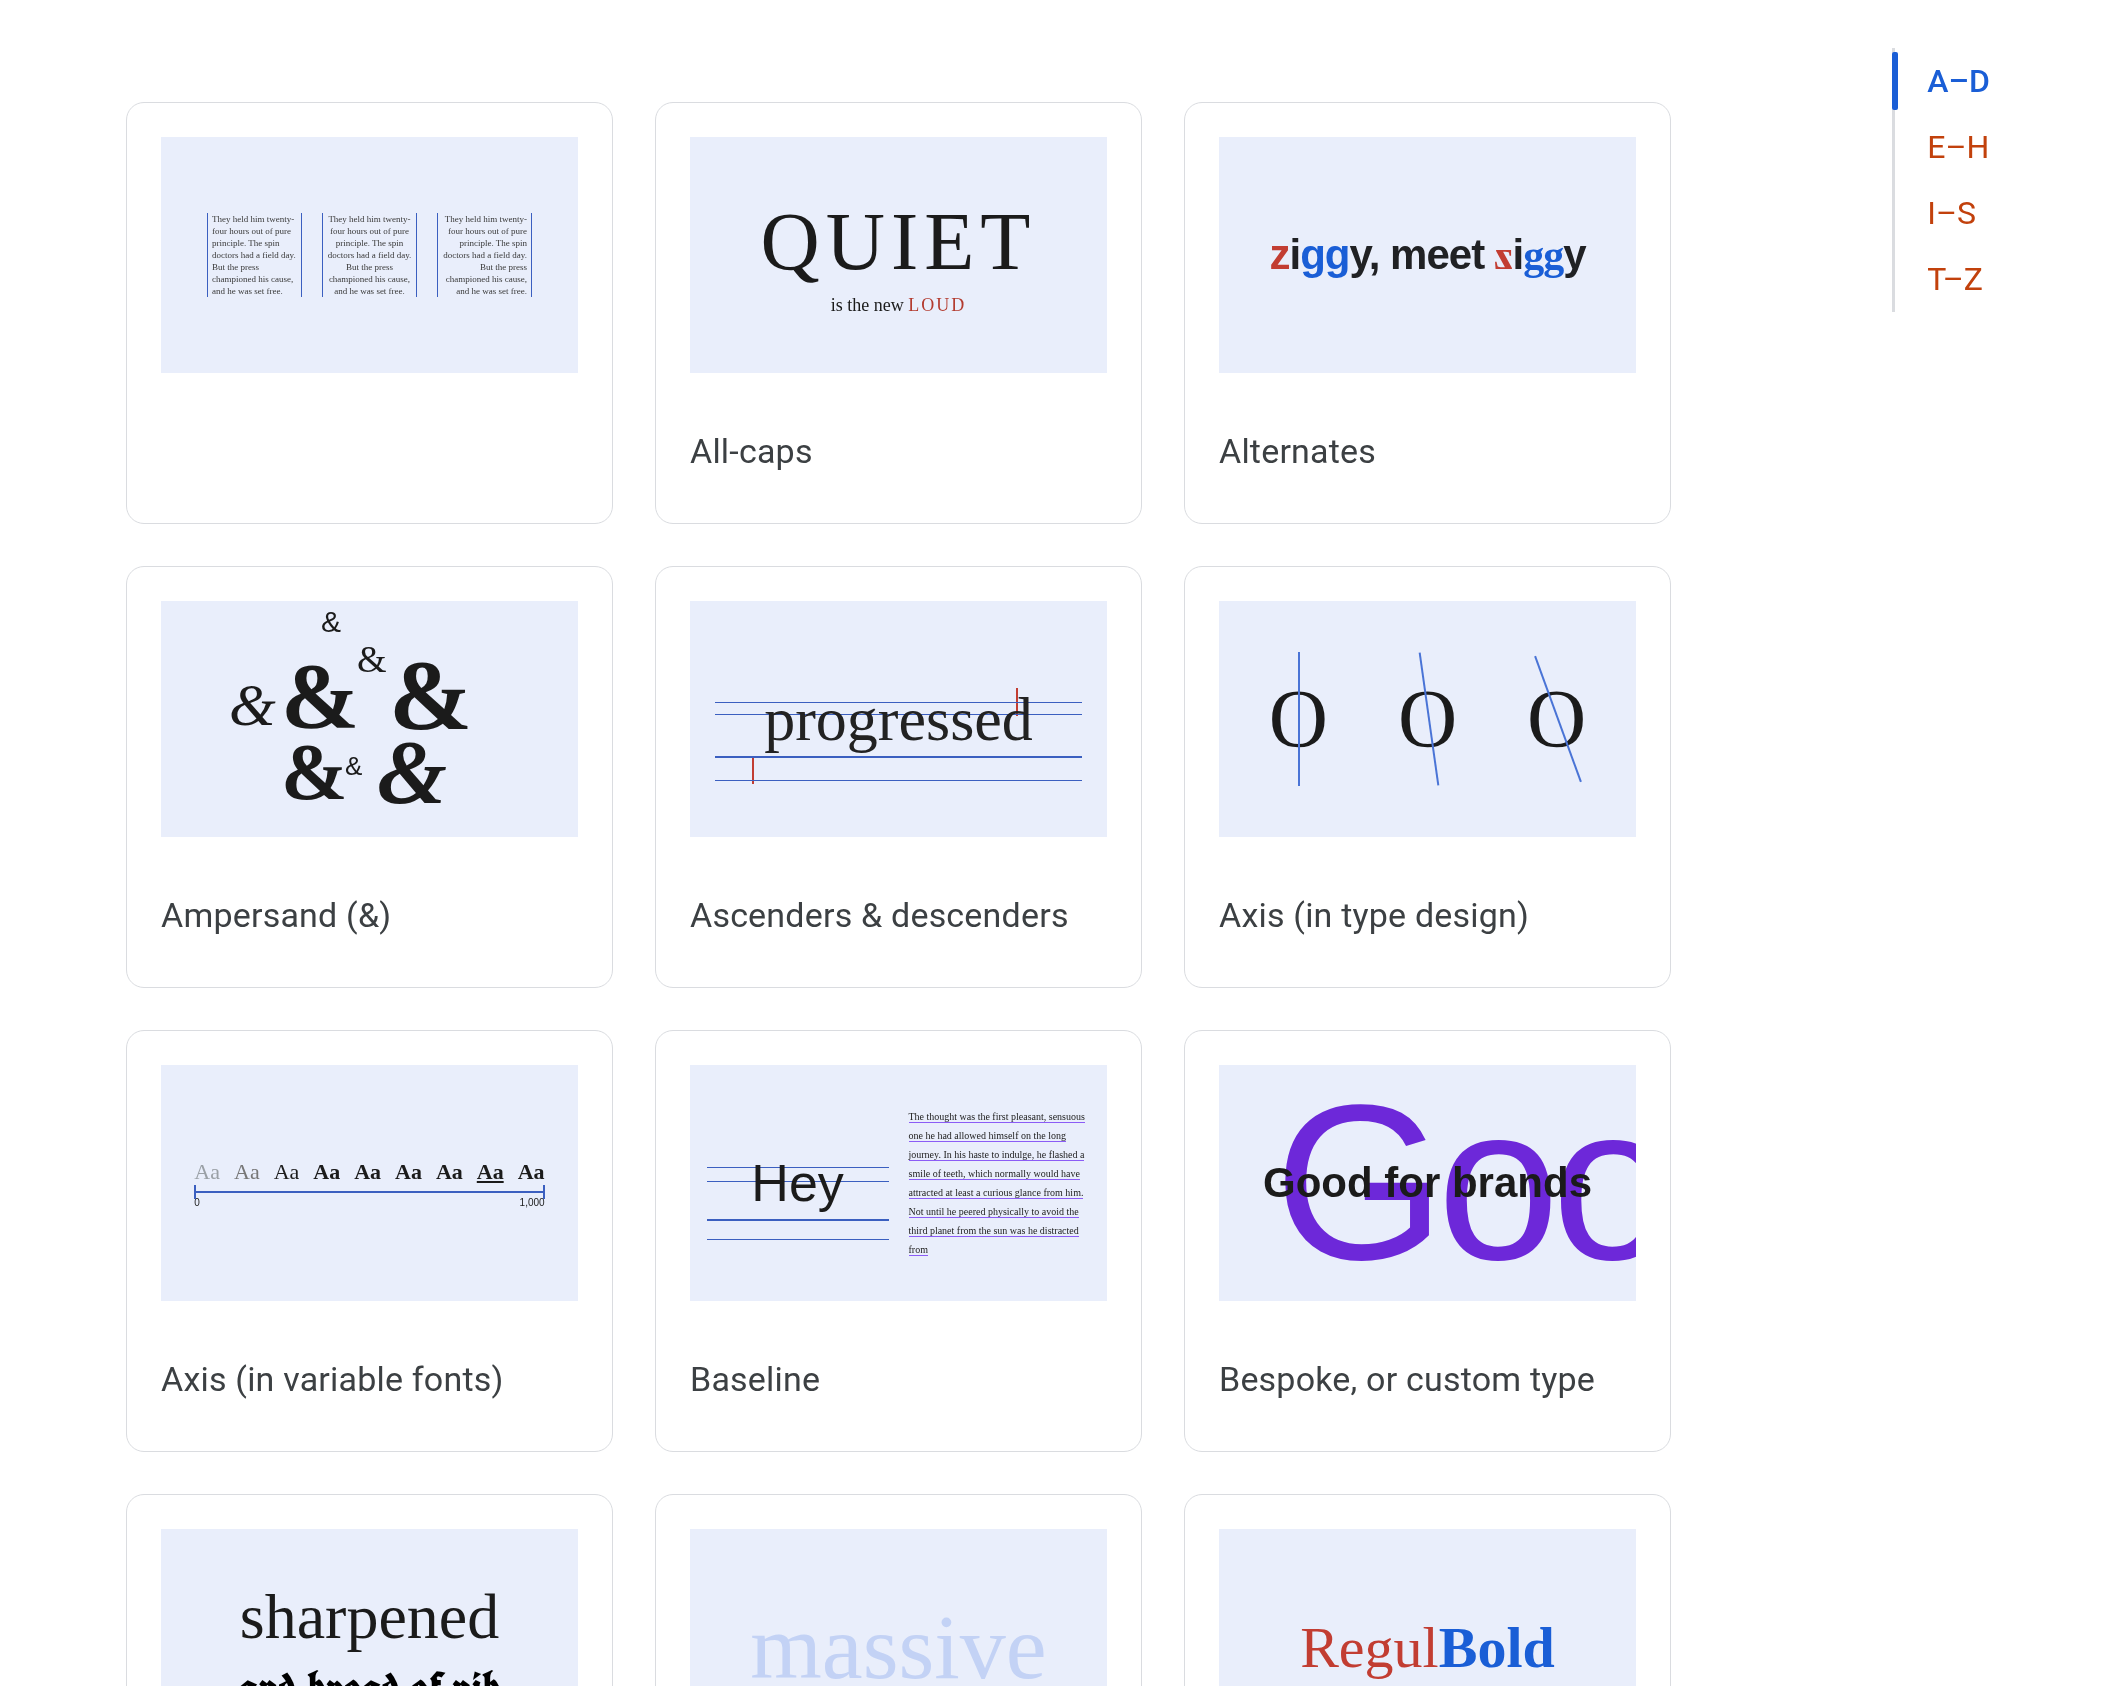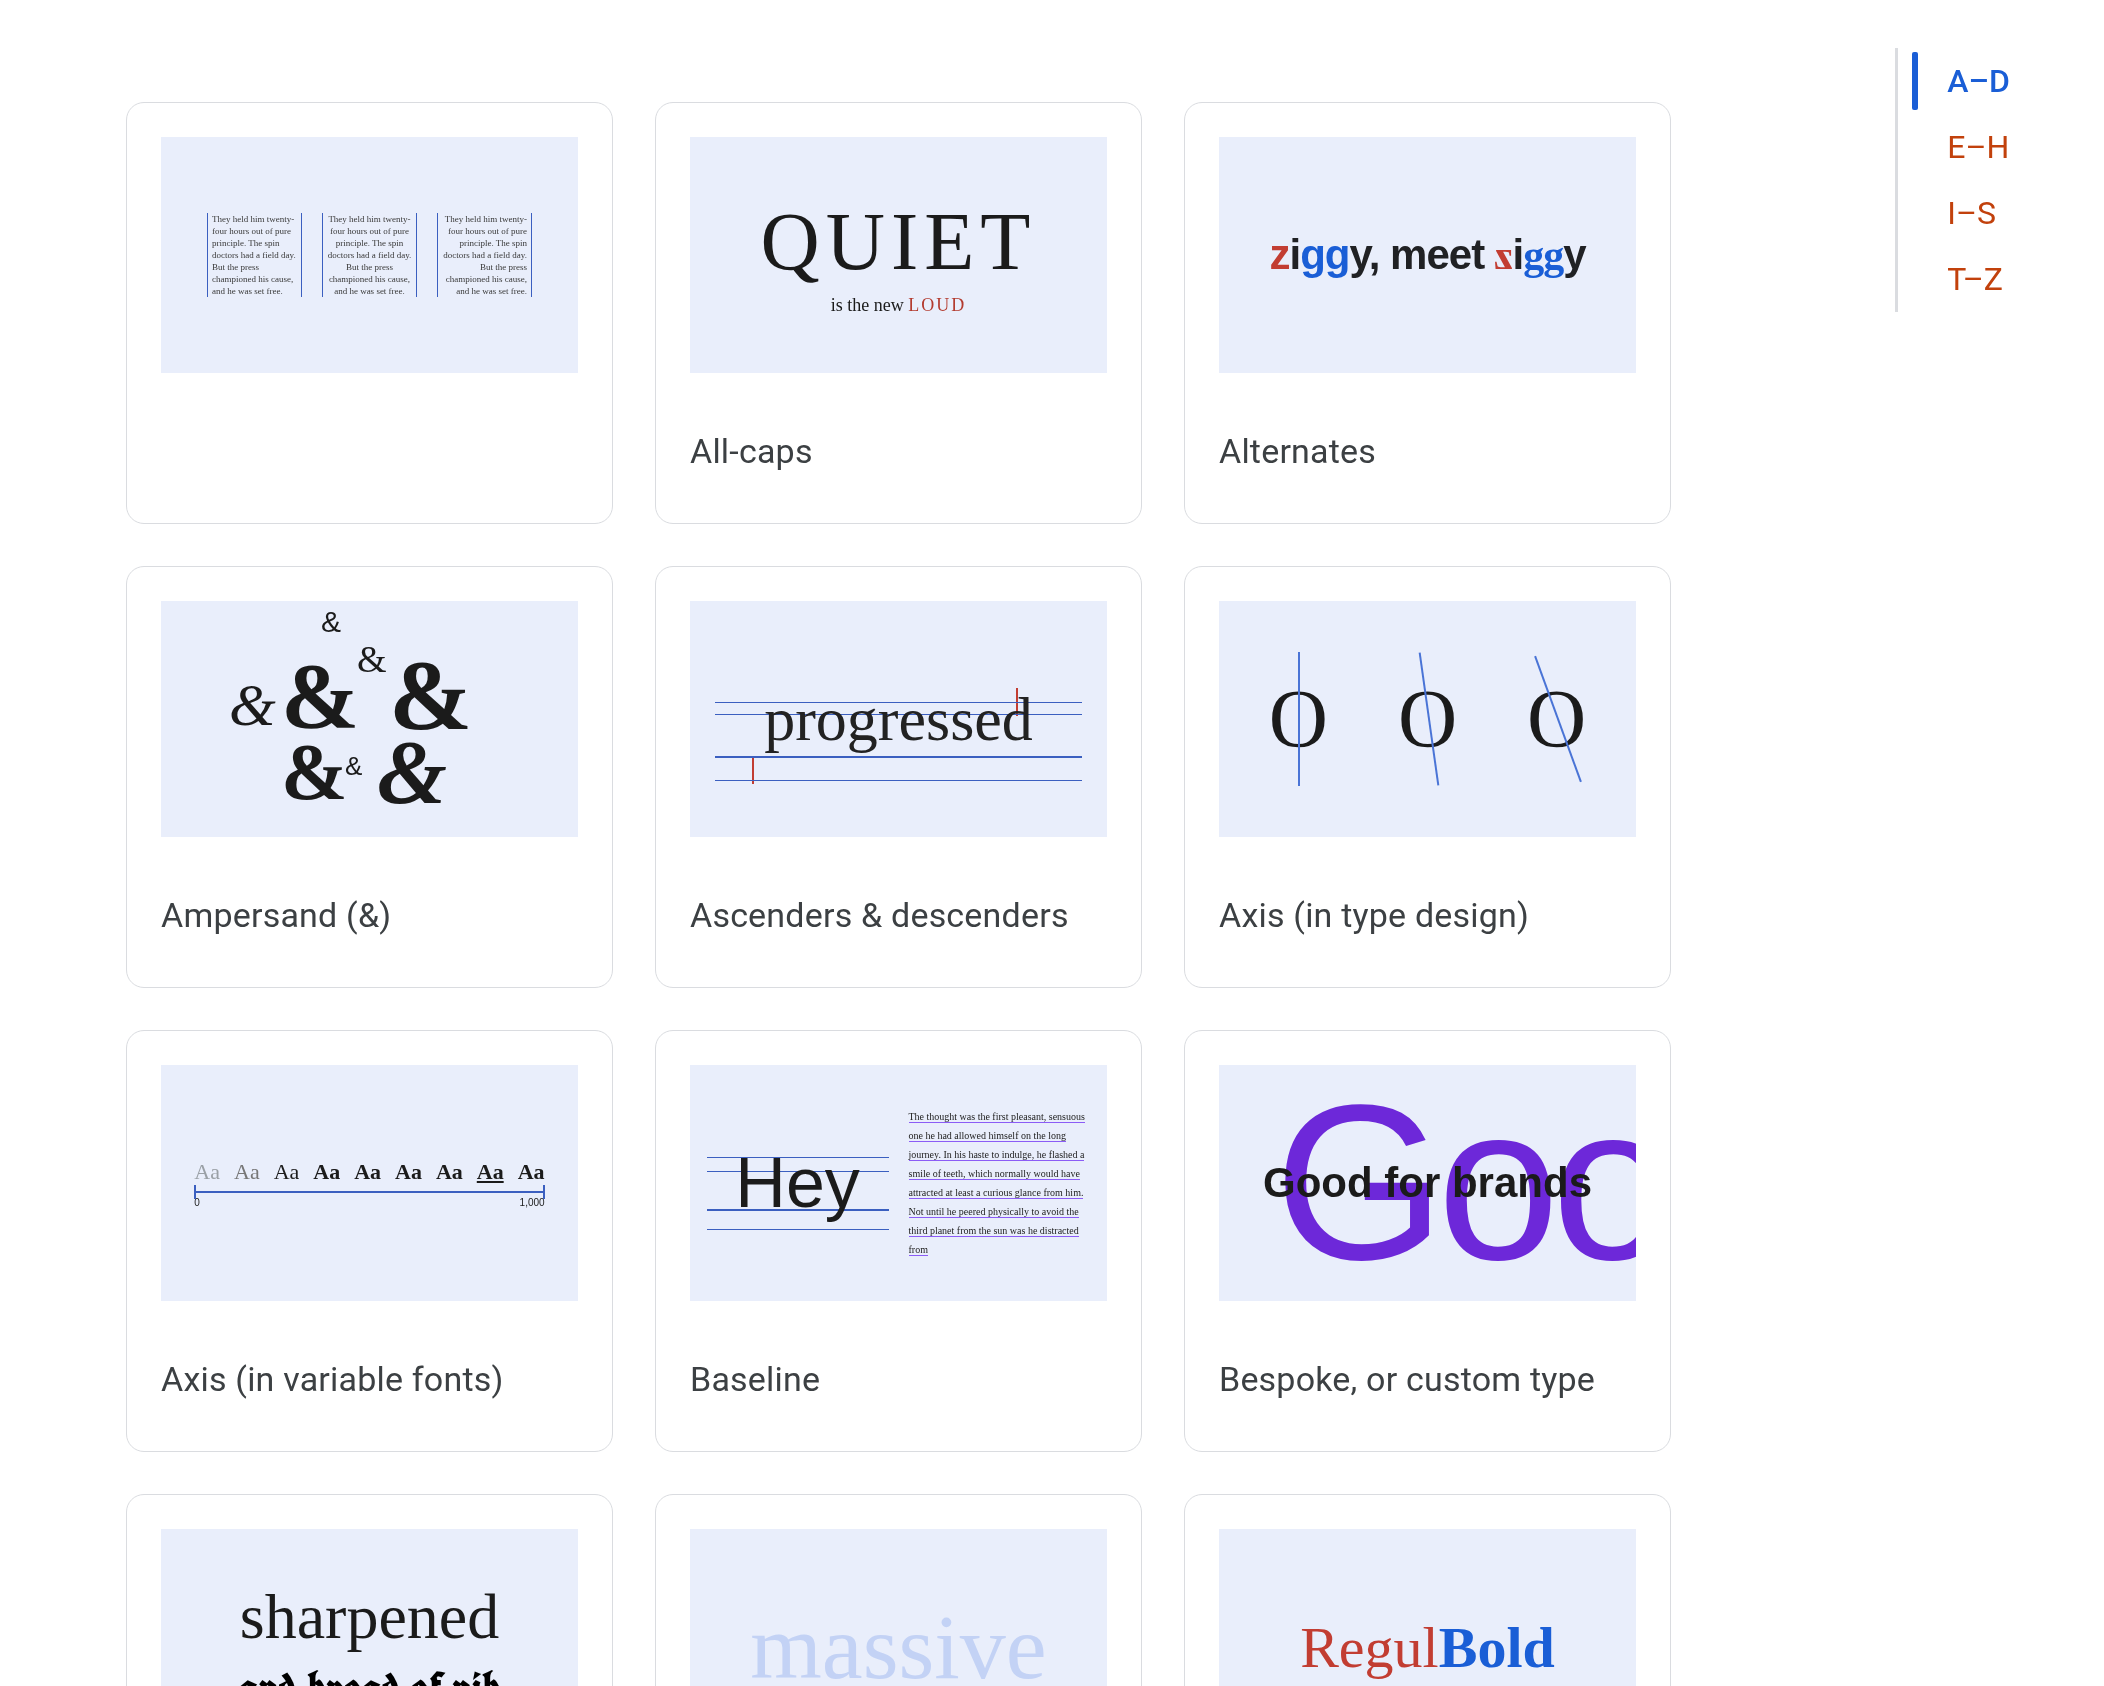--- a/index.html
+++ b/index.html
@@ -50,24 +50,24 @@
     margin-bottom: 18px;
     font-size: 34px;
     font-weight: 400;
     color: #3c4043;
     letter-spacing: 0.2px;
   }
 
   
   .toc {
     position: absolute;
-    right: 94px;
+    right: 114px;
     top: 48px;
     border-left: 3px solid #dadce0;
-    padding-left: 17px;
+    padding-left: 0;
   }
   .toc-item {
     font-size: 32px;
     padding: 14px 0 14px 32px;
     color: #c2410c;
     cursor: pointer;
     white-space: nowrap;
     position: relative;
   }
   .toc-item.active {
@@ -129,21 +129,21 @@
   .th-axis-var .bar { height:2px; background:#3b5fc0; margin-top:6px; position:relative; }
   .th-axis-var .bar::before, .th-axis-var .bar::after { content:''; position:absolute; top:-6px; width:2px; height:14px; background:#3b5fc0; }
   .th-axis-var .bar::before { left:0; }
   .th-axis-var .bar::after { right:0; }
   .th-axis-var .labels { display:flex; justify-content:space-between; font-size:10px; color:#1b1b1b; margin-top:4px; font-family: Arial,sans-serif; }
 
   
   .th-base { display:flex; width:92%; gap:20px; align-items:center; }
   .th-base .hey { position: relative; flex:1; }
   .th-base .hey .lines div { position:absolute; left:0; right:0; height:1px; background:#3b5fc0; }
-  .th-base .hey .word { font-family: Arial, sans-serif; font-size: 70px; font-weight:500; color:#1b1b1b; position:relative; text-align:center; }
+  .th-base .hey .word { font-family: Arial, sans-serif; font-size: 52px; font-weight:500; color:#1b1b1b; position:relative; text-align:center; }
   .th-base .para { flex:1; font-family: Georgia, serif; font-size:10px; line-height:1.9; color:#222; }
   .th-base .para span { text-decoration: line-through; text-decoration-color: #c23d32; }
   .th-base .para .uline { border-bottom:1px solid #8b5cf6; text-decoration:none; display:inline; }
 
   
   .th-bespoke { position:relative; width:100%; height:100%; display:flex; align-items:center; justify-content:center; }
   .th-bespoke .bg { position:absolute; left:-30px; right:-30px; font-family: "Product Sans", Arial, sans-serif; font-size:220px; color:#6d28d9; font-weight:400; letter-spacing:-8px; overflow:hidden; white-space:nowrap;text-align:right; }
   .th-bespoke .fg { position:relative; font-family: Arial, sans-serif; font-size:42px; font-weight:700; color:#1b1b1b; }
 
   

